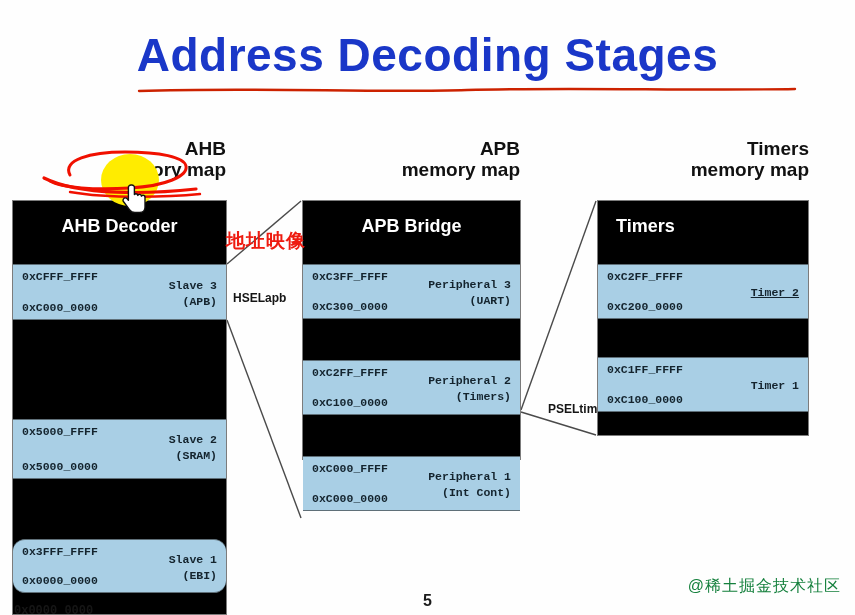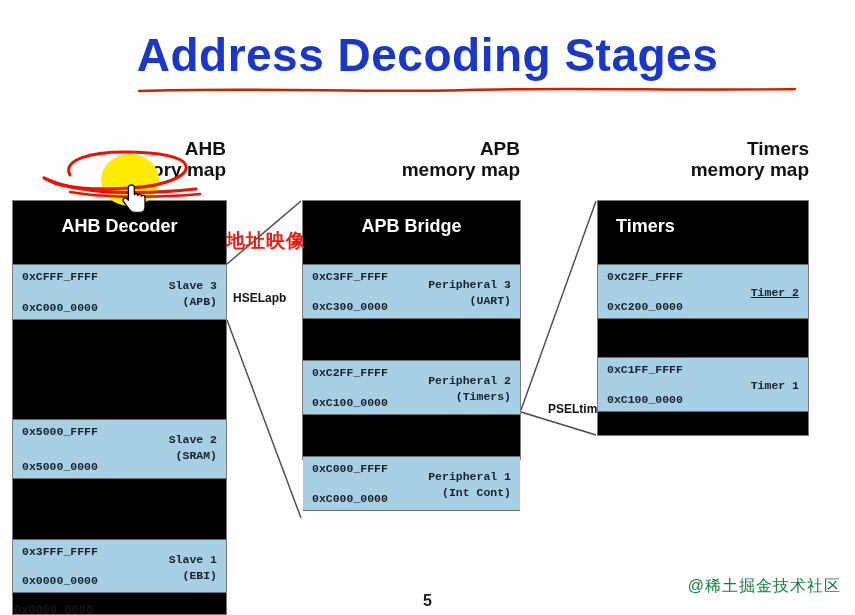--- a/index.html
+++ b/index.html
@@ -234,21 +234,21 @@
 
     <div class="seg" style="top:218px; height:60px;">
       <span class="addr hi">0x5000_FFFF</span>
       <span class="addr lo">0x5000_0000</span>
       <span class="name" style="top:12px;">
         <span style="display:block;">Slave 2</span>
         <span style="display:block;font-family:Liberation Mono, monospace;">(SRAM)</span>
       </span>
     </div>
 
-    <div class="seg" style="top:338px; height:54px;">
+    <div class="seg" style="top:338px; height:54px;border-radius:12px;">
       <span class="addr hi">0x3FFF_FFFF</span>
       <span class="addr lo">0x0000_0000</span>
       <span class="name" style="top:12px;">
         <span style="display:block;">Slave 1</span>
         <span style="display:block;">(EBI)</span>
       </span>
     </div>
   </div>
 
   <div class="mapbox" style="left:302px; top:200px; width:219px; height:260px;">

